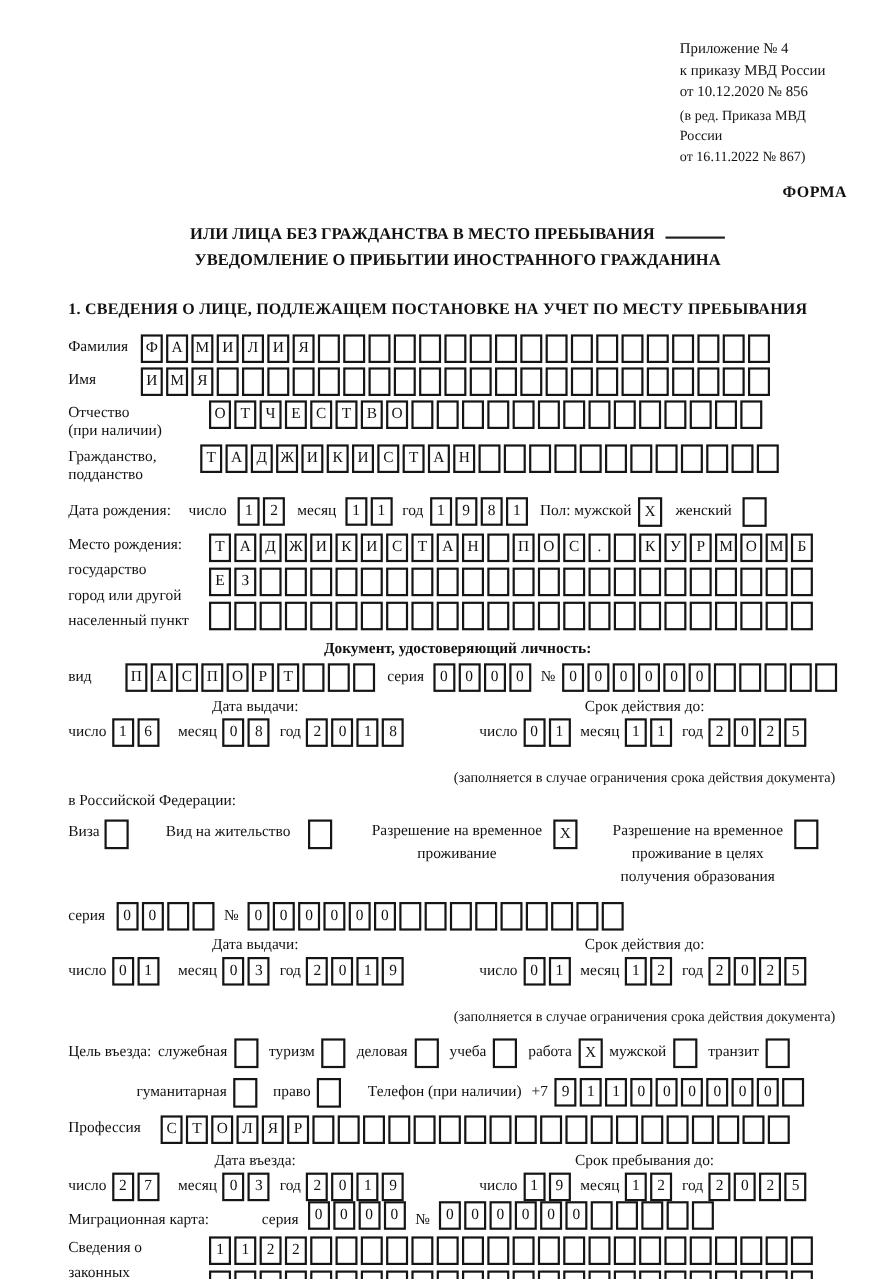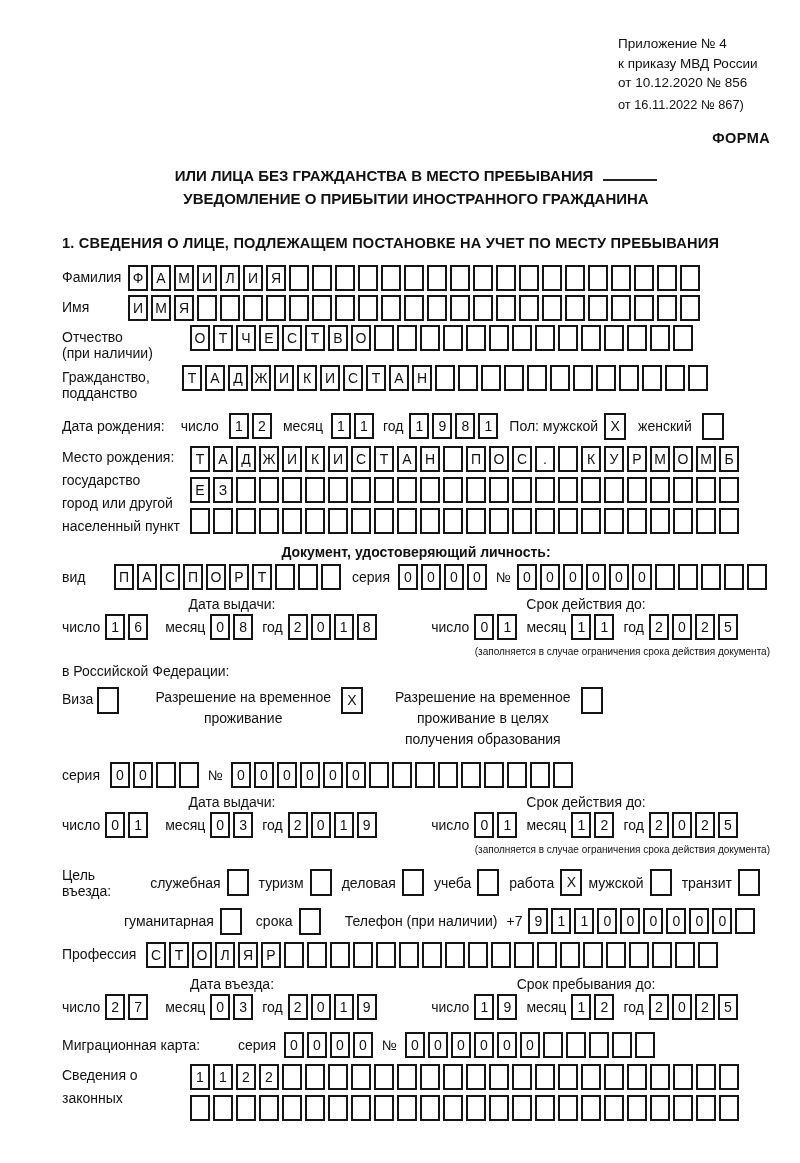--- a/index.html
+++ b/index.html
@@ -2,21 +2,21 @@
 <html><head>
 <meta charset="utf-8">
 <style>
   html,body{margin:0;padding:0;background:#ffffff;}
   .page{
     position:relative;
     width:800px;height:1163px;
     box-sizing:border-box;
     padding:34px 30px 0 62px;
     background:#fff;
-    font-family:Liberation Sans, sans-serif;
+    font-family:Liberation Serif, serif;
     font-size:14px;color:#111;
     overflow:hidden;
   }
   
   .annex{margin-left:556px;font-size:13.5px;line-height:1.45;}
   .annex-note{font-size:12.8px;margin-top:3px;line-height:1.45;}
   .form-word{text-align:right;font-weight:700;font-size:14.5px;margin-top:16px;letter-spacing:.4px;}
   .title{text-align:center;font-weight:700;font-size:15px;line-height:1.55;margin-top:18px;}
   .title-blank{display:inline-block;width:54px;border-bottom:2px solid #222;margin-left:10px;vertical-align:baseline;height:12px;}
   .section-heading{font-weight:700;font-size:14.6px;margin-top:24px;margin-bottom:14px;letter-spacing:.2px;}
@@ -40,41 +40,42 @@
   .lblcol{flex:0 0 auto;line-height:1.64;}
   
   .dates-block{display:flex;margin-top:6px;}
   .dates-col{display:flex;flex-direction:column;}
   .dates-col.left{width:340px;}
   .dates-col.right{flex:1;}
   .dates-head{text-align:center;margin-bottom:2px;}
   .dates-row{display:flex;align-items:center;}
   .dates-row .dlbl{margin-right:5px;}
   .dates-row .gap{width:14px;}
-  .dates-note{font-size:10px;text-align:right;margin-top:6px;}
+  .dates-note{font-size:13px;text-align:center;margin-top:20px;}
   .doc-heading{text-align:center;font-weight:700;font-size:14px;margin-top:6px;}
   .inline-lbl{padding-top:4px;margin:0 8px;}
   .textline{margin-top:10px;}
   .cbgroup{display:flex;align-items:flex-start;margin-top:8px;gap:16px;}
   .cbitem{display:flex;align-items:flex-start;}
   .cbitem .cbl{text-align:center;line-height:1.5;}
   .purpose-row{display:flex;align-items:center;margin-top:12px;flex-wrap:nowrap;}
   .purpose-row .plbl{margin-right:6px;}
   .purpose-row .cb{margin-right:10px;}
 </style>
 </head>
 <body>
 
 <div class="page">
 
   <div class="annex">
     <div>Приложение № 4</div>
     <div>к приказу МВД России</div>
     <div>от 10.12.2020 № 856</div>
     <div class="annex-note">
+      <div>(в ред. Приказа МВД России</div>
       <div>от 16.11.2022 № 867)</div>
     </div>
   </div>
 
   <div class="form-word">ФОРМА</div>
 
   <div class="title">
     <div>
       <span>ИЛИ ЛИЦА БЕЗ ГРАЖДАНСТВА В МЕСТО ПРЕБЫВАНИЯ</span><span class="title-blank"></span>
     </div>
@@ -409,20 +410,24 @@
       <div class="dates-note">(заполняется в случае ограничения срока действия документа)</div>
     </div>
   </div>
 
   <div class="textline" style="margin-top:6px;">в Российской Федерации:</div>
 
   <div class="cbgroup">
     <div class="cbitem">
       <span style="padding-top:4px;">Виза</span>
       <span class="cb" style="margin-left:4px;"></span>
+    </div>
+    <div class="cbitem" style="margin-left:18px;">
+      <span style="padding-top:4px;">Вид на жительство</span>
+      <span class="cb" style="margin-left:16px;"></span>
     </div>
     <div class="cbitem" style="margin-left:20px;">
       <div class="cbl">
         <div>Разрешение на временное</div>
         <div>проживание</div>
       </div>
       <span class="cb" style="margin-left:10px;">X</span>
     </div>
     <div class="cbitem" style="margin-left:16px;">
       <div class="cbl">
@@ -525,21 +530,21 @@
     <span class="cb" style="margin-right:6px;">X</span>
     <span class="plbl">мужской</span>
     <span class="cb"></span>
     <span class="plbl">транзит</span>
     <span class="cb"></span>
   </div>
 
   <div class="purpose-row" style="margin-top:9px;padding-left:62px;">
     <span class="plbl">гуманитарная</span>
     <span class="cb" style="margin-right:14px;"></span>
-    <span class="plbl">срока</span>
+    <span class="plbl">право</span>
     <span class="cb" style="margin-right:24px;"></span>
     <span class="plbl" style="margin-right:9px;">Телефон (при наличии)</span>
     <span class="plbl">+7</span>
     <span class="cells">
         <div class="cell">9</div>
         <div class="cell">1</div>
         <div class="cell">1</div>
         <div class="cell">0</div>
         <div class="cell">0</div>
         <div class="cell">0</div>
@@ -622,21 +627,21 @@
         <span class="cells">
             <div class="cell">2</div>
             <div class="cell">0</div>
             <div class="cell">2</div>
             <div class="cell">5</div>
           </span>
       </div>
     </div>
   </div>
 
-  <div class="frow" style="margin-top:12px;align-items:center;">
+  <div class="frow" style="margin-top:0;align-items:flex-end;">
     <span style="width:176px;">Миграционная карта:</span>
     <span style="margin-right:8px;">серия</span>
     <span class="cells">
         <div class="cell">0</div>
         <div class="cell">0</div>
         <div class="cell">0</div>
         <div class="cell">0</div>
       </span>
     <span style="margin:0 8px 0 6px;">№</span>
     <span class="cells">

